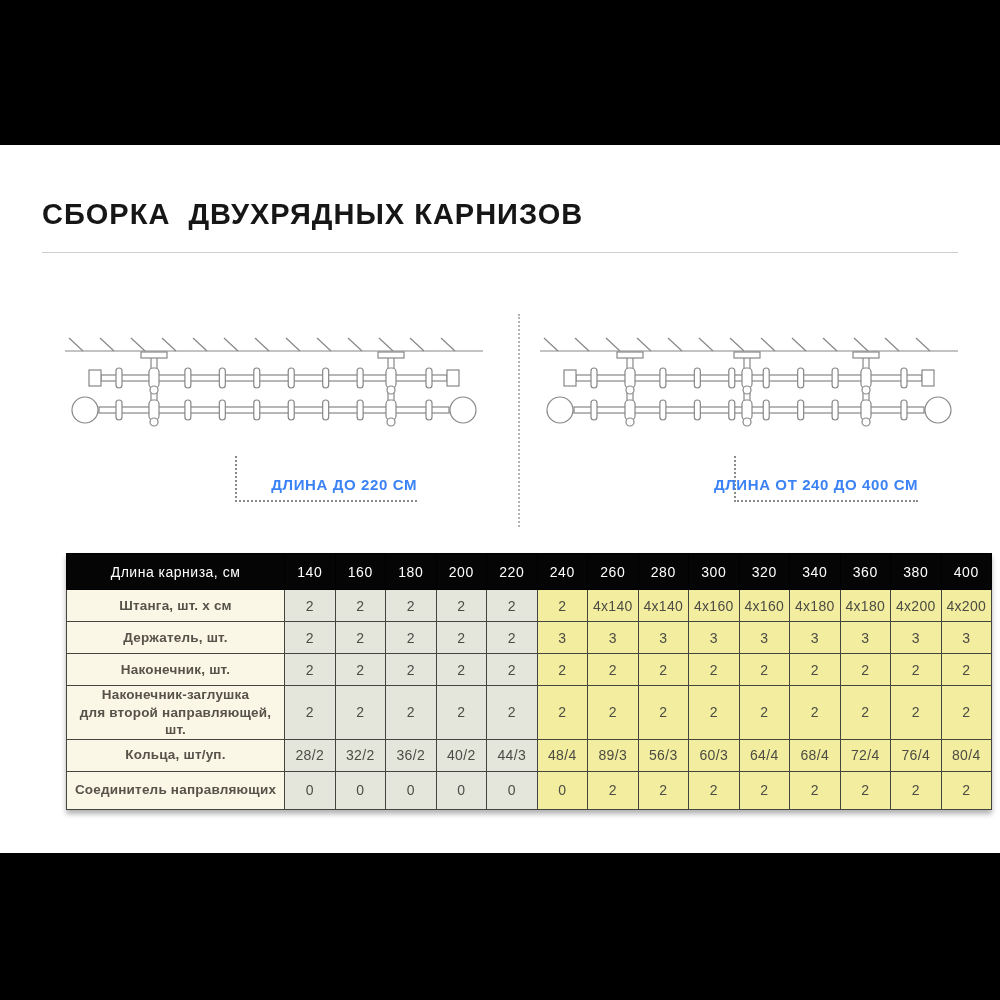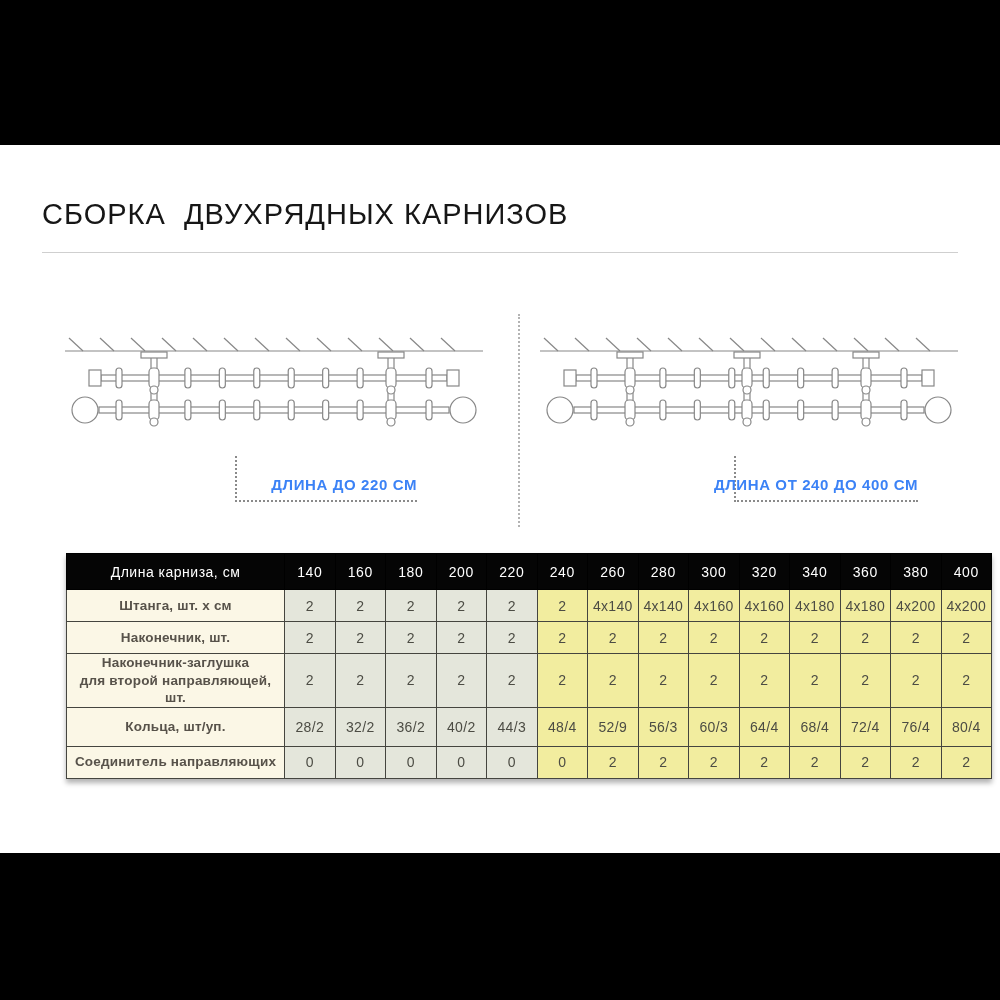--- a/index.html
+++ b/index.html
@@ -3,21 +3,21 @@
 <meta charset="utf-8">
 <style>
   html,body{margin:0;padding:0;}
   body{font-family:"Liberation Sans", sans-serif; background:#fff;}
   .canvas{position:relative;width:1000px;height:1000px;background:#fff;overflow:hidden;}
   .letterbox{position:absolute;left:0;width:1000px;background:#000;}
   .letterbox.top{top:0;height:145px;}
   .letterbox.bottom{top:853px;height:147px;}
 
   .page-title{position:absolute;left:42px;top:196px;margin:0;font-size:29px;line-height:36px;
-    font-weight:400;color:#161616;letter-spacing:1px;white-space:pre;}
+    font-weight:700;color:#161616;letter-spacing:1px;white-space:pre;}
   .title-divider{position:absolute;left:42px;top:252px;width:916px;height:1px;background:#cfcfcf;border:0;margin:0;}
 
   .diagram-svg{position:absolute;}
   .diagram-svg.short{left:58px;top:326px;}
   .diagram-svg.long{left:533px;top:326px;}
   .center-divider{position:absolute;left:518px;top:314px;height:213px;width:0;border-left:2px dotted #b3b3b3;}
 
   .dim-label{position:absolute;height:46px;border-left:2px dotted #8a8a8a;border-bottom:2px dotted #8a8a8a;
     display:flex;align-items:flex-end;justify-content:flex-end;box-sizing:border-box;padding-bottom:7px;}
   .dim-label span{font-size:15px;font-weight:700;color:#3b82f6;letter-spacing:0.6px;white-space:nowrap;}
@@ -209,20 +209,37 @@
           <td class="long">4x140</td>
           <td class="long">4x140</td>
           <td class="long">4x160</td>
           <td class="long">4x160</td>
           <td class="long">4x180</td>
           <td class="long">4x180</td>
           <td class="long">4x200</td>
           <td class="long">4x200</td>
         </tr>
         <tr>
+          <th>Держатель, шт.</th>
+          <td class="short">2</td>
+          <td class="short">2</td>
+          <td class="short">2</td>
+          <td class="short">2</td>
+          <td class="short">2</td>
+          <td class="long">3</td>
+          <td class="long">3</td>
+          <td class="long">3</td>
+          <td class="long">3</td>
+          <td class="long">3</td>
+          <td class="long">3</td>
+          <td class="long">3</td>
+          <td class="long">3</td>
+          <td class="long">3</td>
+        </tr>
+        <tr>
           <th>Наконечник, шт.</th>
           <td class="short">2</td>
           <td class="short">2</td>
           <td class="short">2</td>
           <td class="short">2</td>
           <td class="short">2</td>
           <td class="long">2</td>
           <td class="long">2</td>
           <td class="long">2</td>
           <td class="long">2</td>
@@ -251,21 +268,21 @@
           <td class="long">2</td>
         </tr>
         <tr>
           <th>Кольца, шт/уп.</th>
           <td class="short">28/2</td>
           <td class="short">32/2</td>
           <td class="short">36/2</td>
           <td class="short">40/2</td>
           <td class="short">44/3</td>
           <td class="long">48/4</td>
-          <td class="long">52/9</td>
+          <td class="long">89/3</td>
           <td class="long">56/3</td>
           <td class="long">60/3</td>
           <td class="long">64/4</td>
           <td class="long">68/4</td>
           <td class="long">72/4</td>
           <td class="long">76/4</td>
           <td class="long">80/4</td>
         </tr>
         <tr>
           <th>Соединитель направляющих</th>

